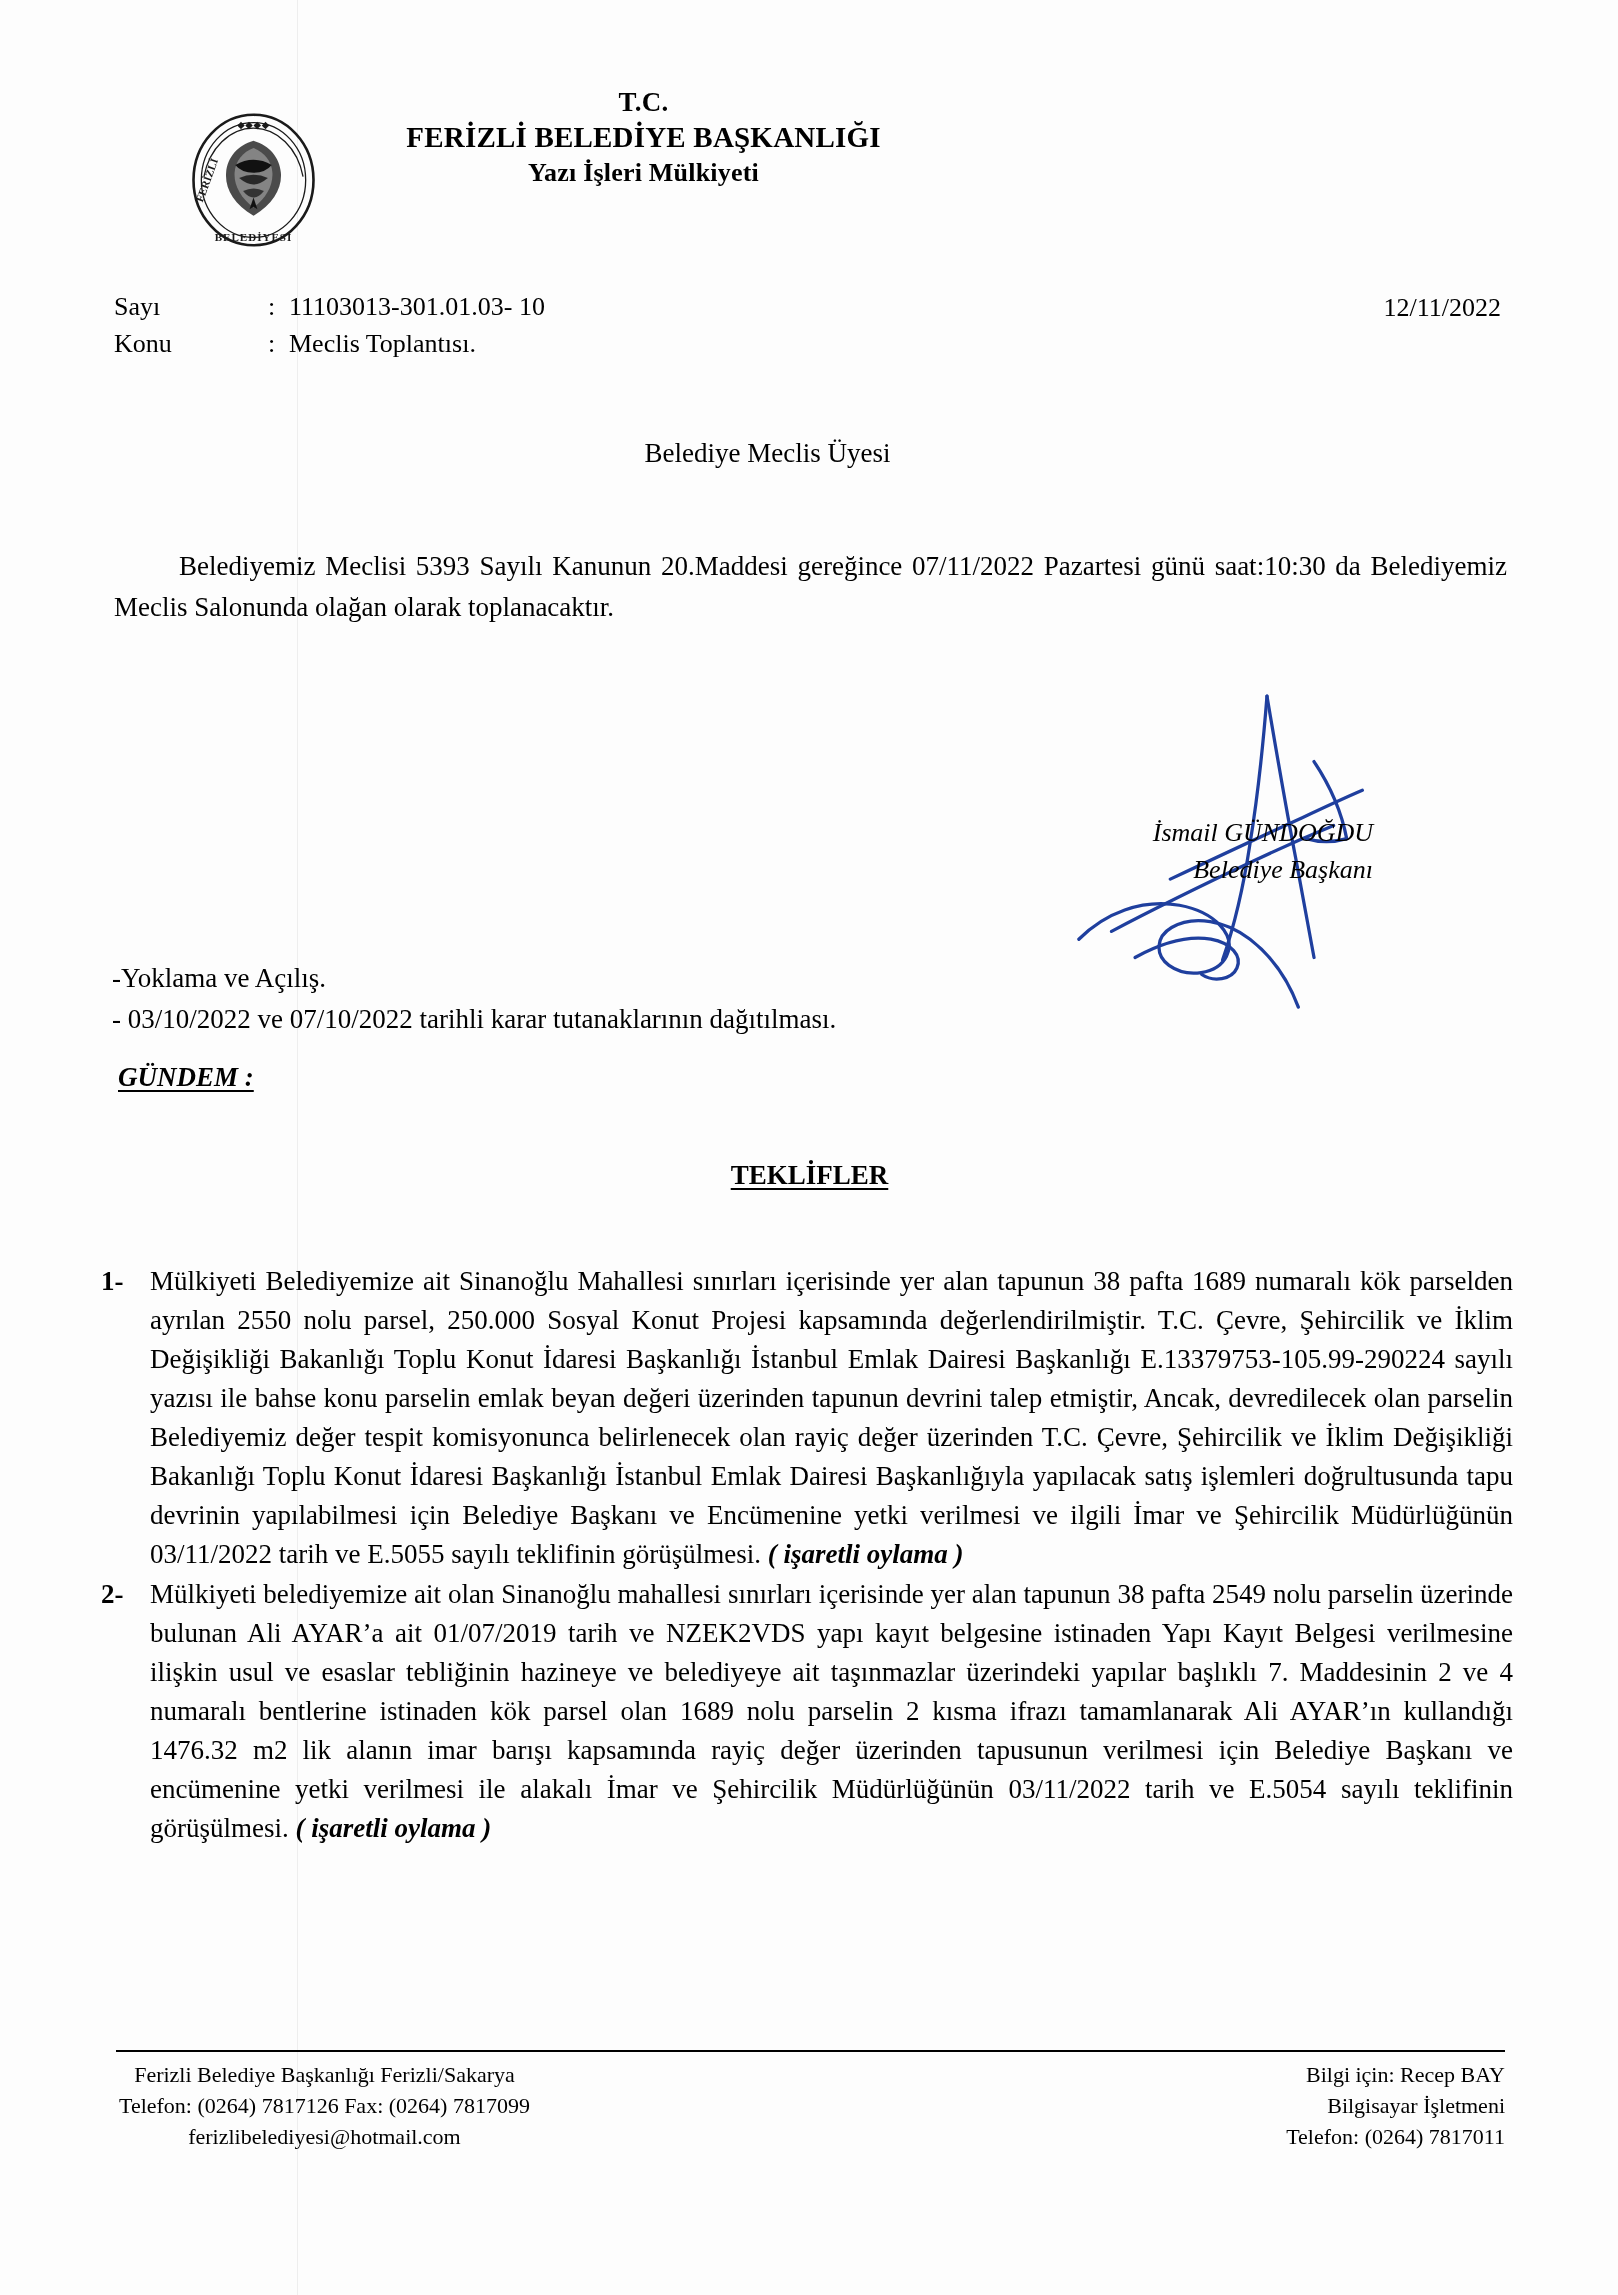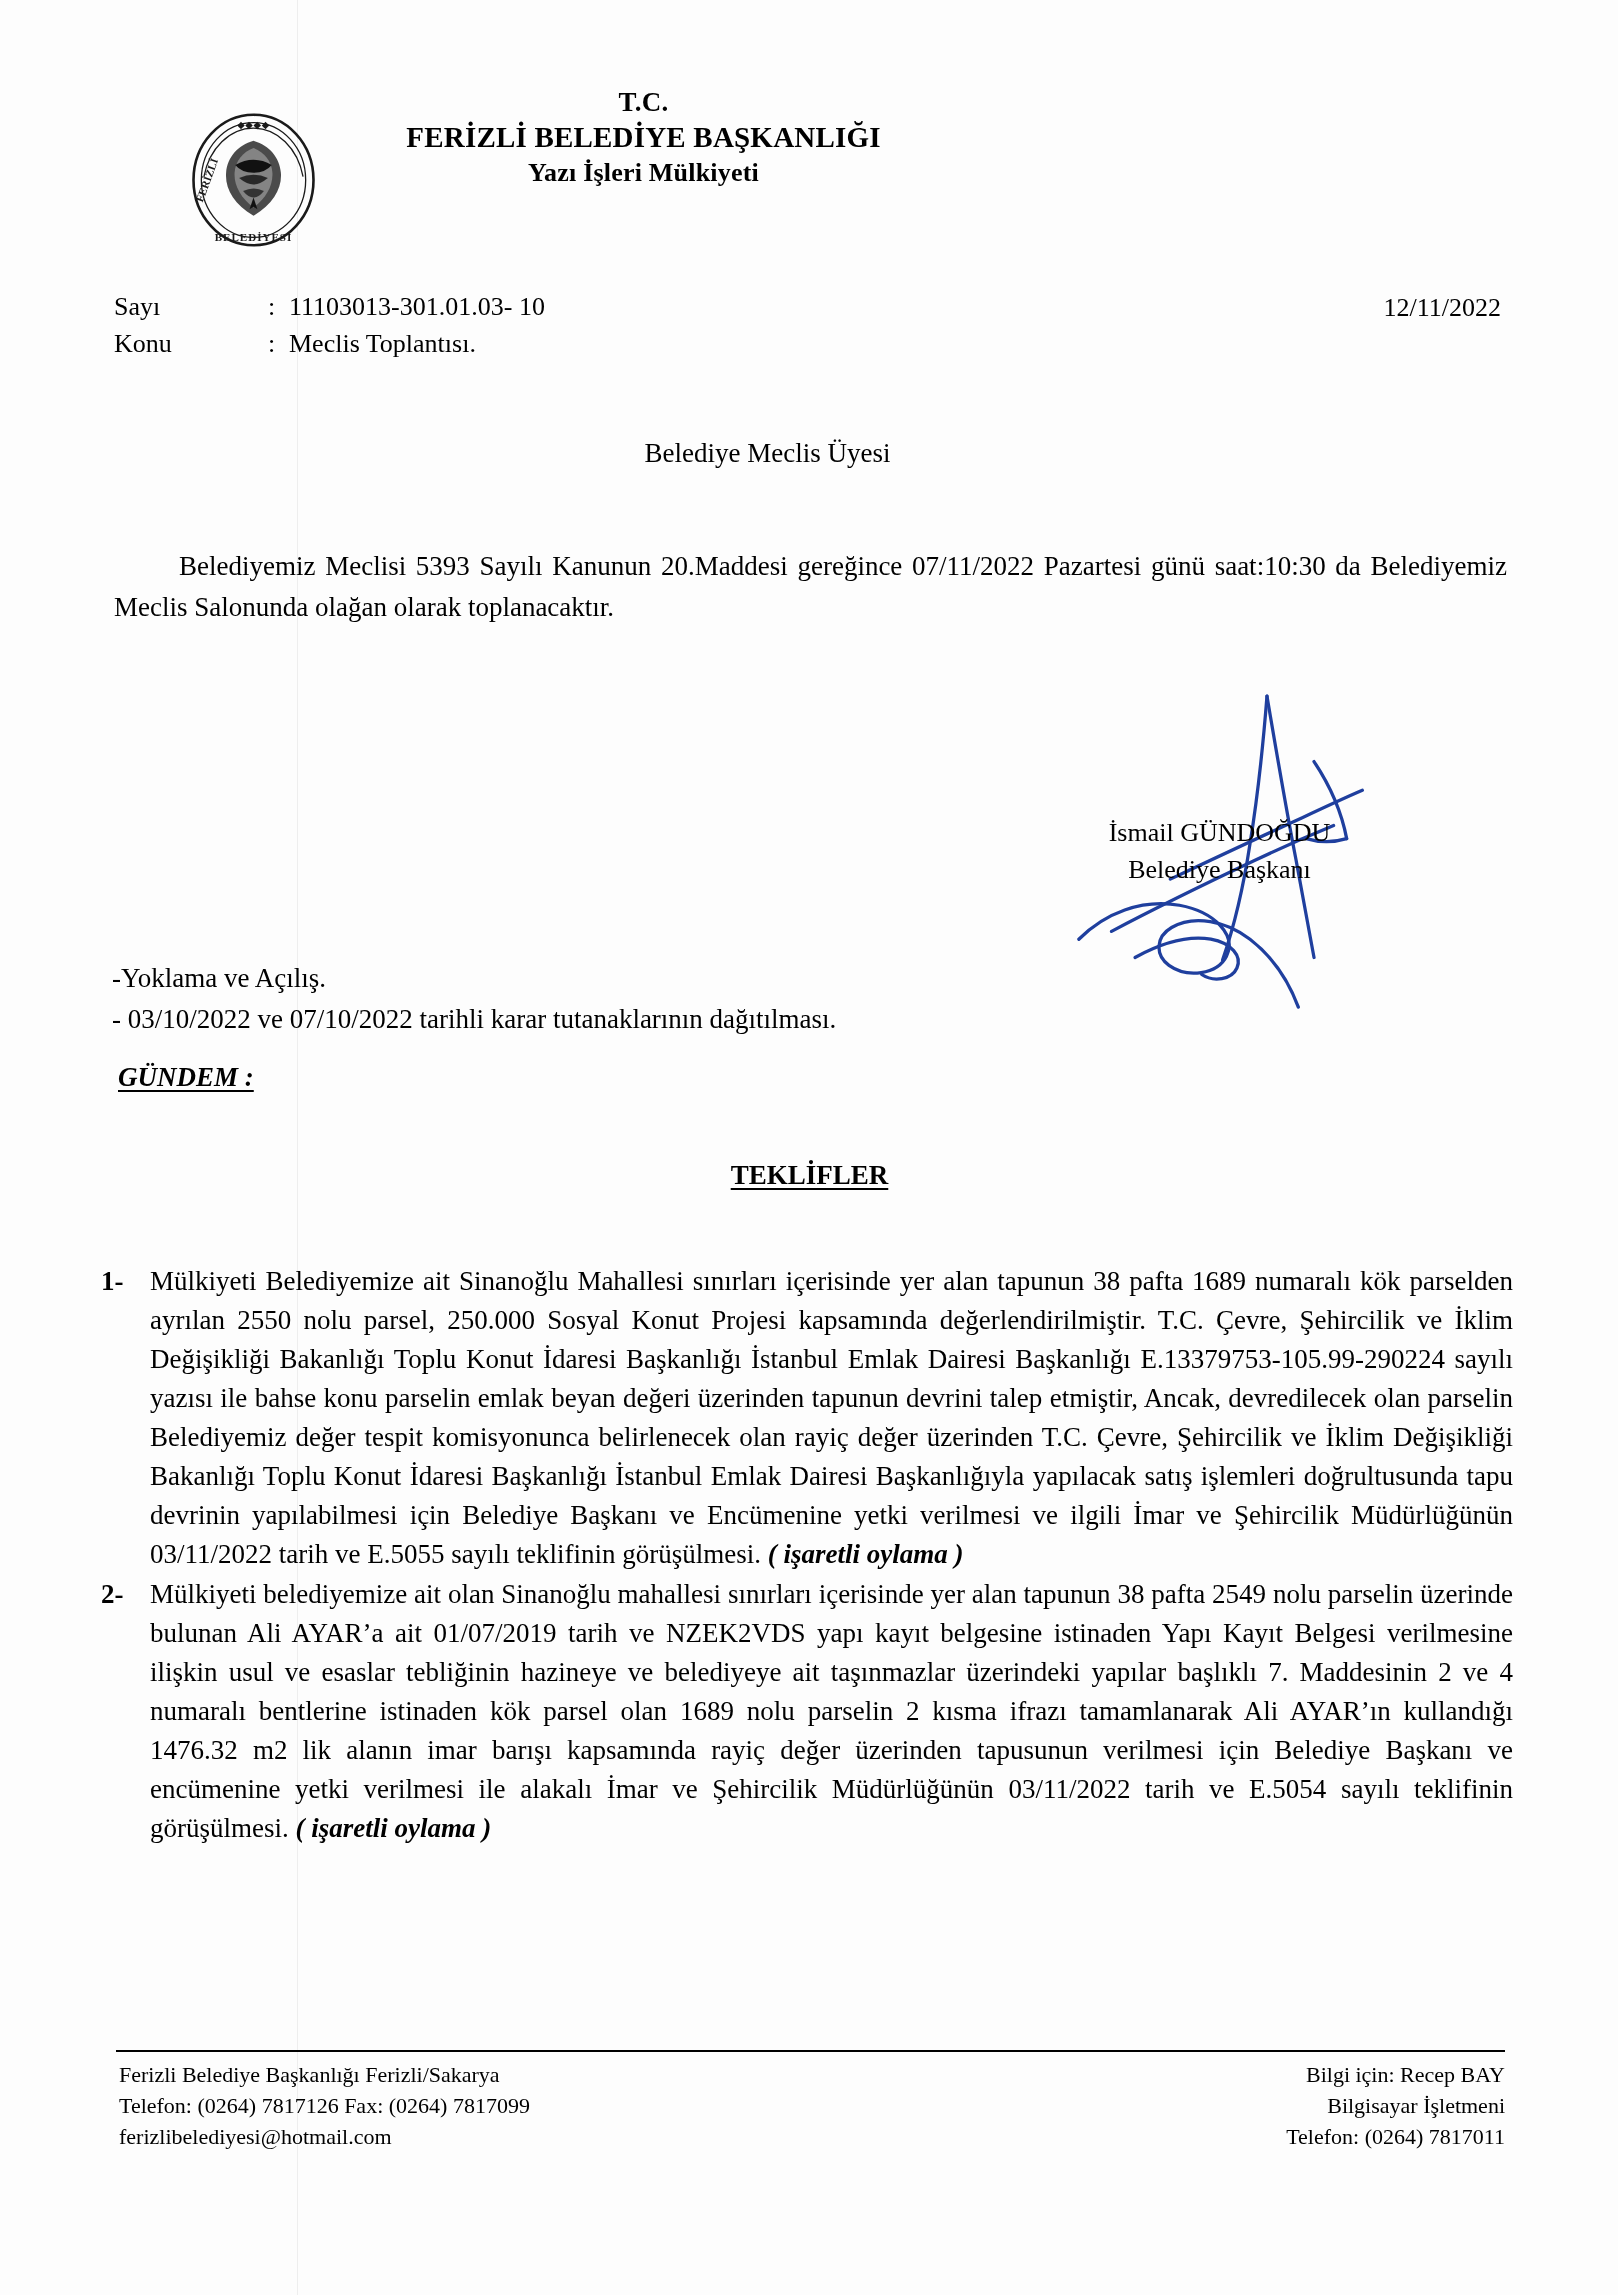--- a/index.html
+++ b/index.html
@@ -98,23 +98,24 @@
     line-height: 41px;
     text-indent: 65px;
   }
 
   
   .signature {
     position: absolute;
     left: 1066px;
     top: 814px;
     width: 307px;
-    text-align: center;
+    text-align: right;
     font-size: 26px;
     line-height: 37px;
+    font-style: italic;
   }
   .sign-ink {
     position: absolute;
     left: 1007px;
     top: 683px;
     width: 405px;
     height: 340px;
     pointer-events: none;
   }
 
@@ -182,20 +183,21 @@
     width: 1389px;
     height: 2px;
     background: #000;
   }
   .footer-left {
     position: absolute;
     left: 119px;
     top: 2059px;
     font-size: 22px;
     line-height: 31px;
+    text-align: center;
   }
   .footer-left .mail {
     text-underline-offset: 2.6px;
   }
   .footer-right {
     position: absolute;
     right: 114px;
     top: 2059px;
     font-size: 22px;
     line-height: 31px;

